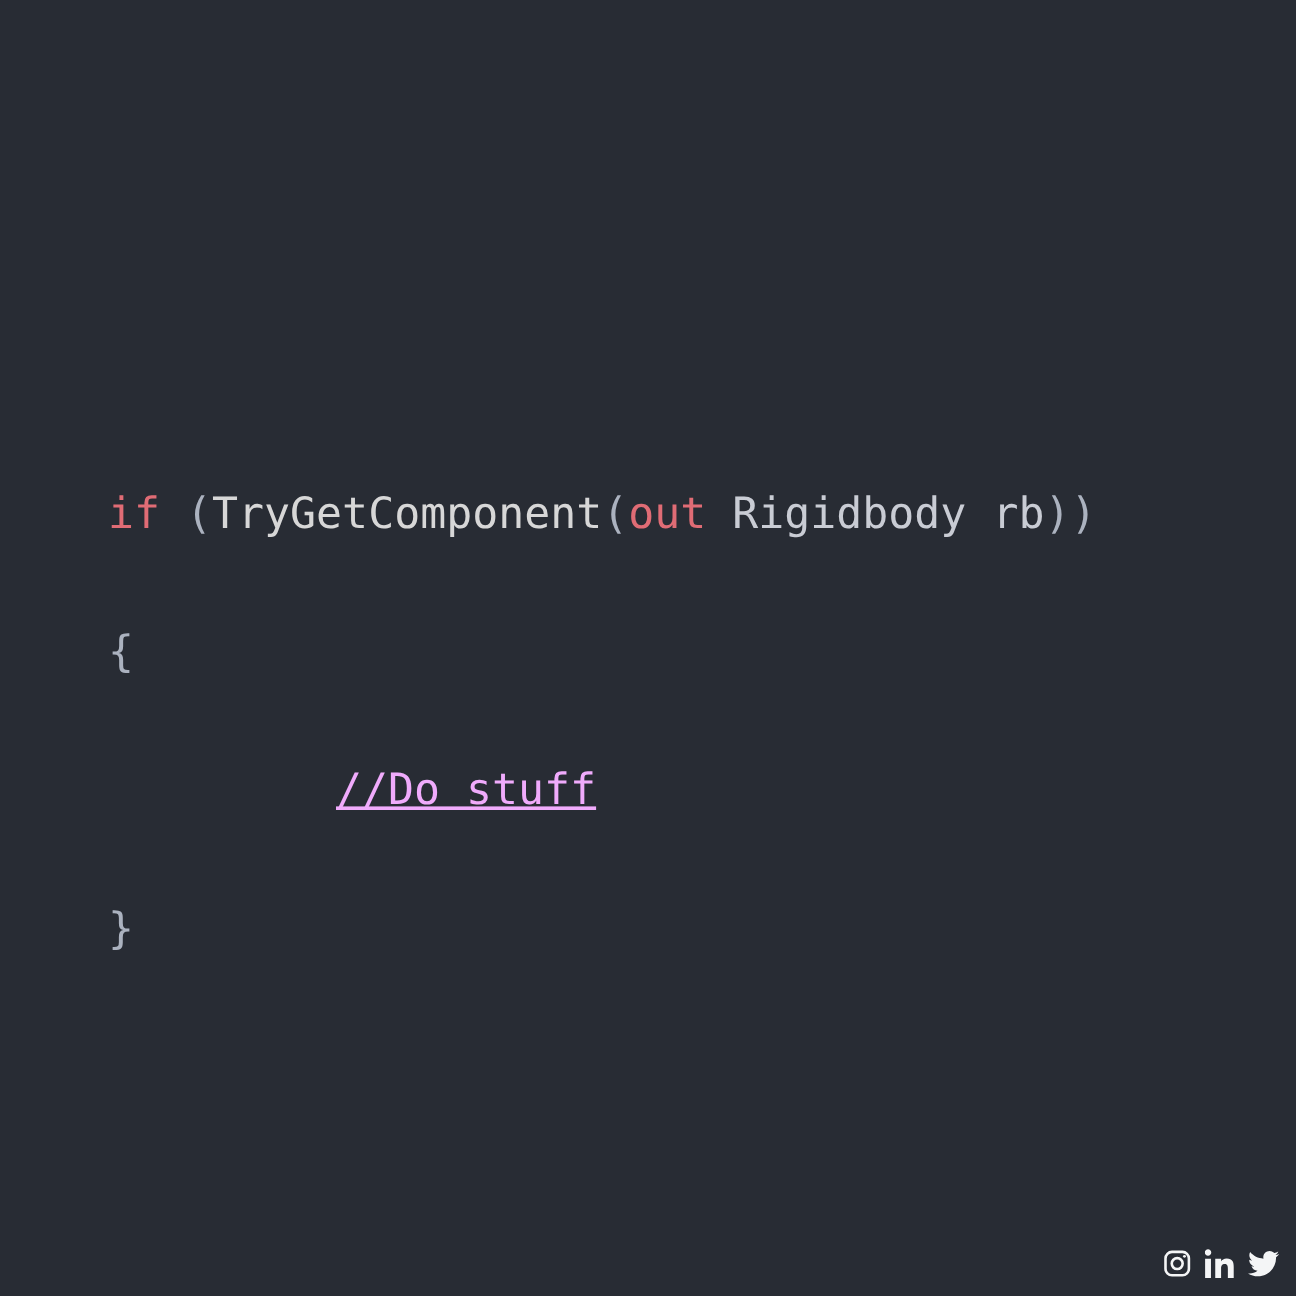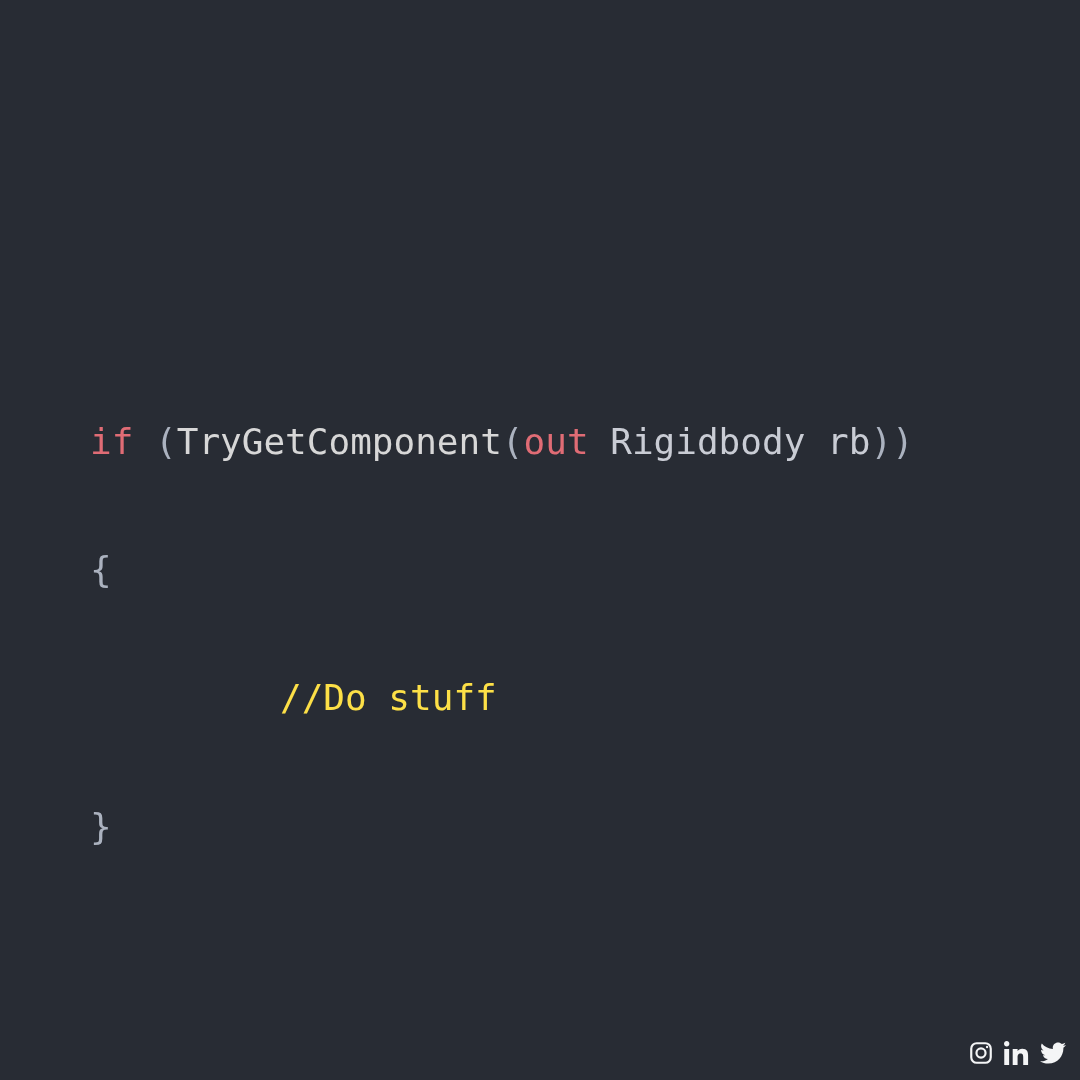--- a/index.html
+++ b/index.html
@@ -14,22 +14,22 @@
       top: 400px;
       left: 90px;
       font-size: 36px;
       line-height: 1.6;
       white-space: pre;
     }
     .tok-keyword { color: #e06c75; }
     .tok-default { color: #abb2bf; }
     .tok-ident   { color: #d7d7d7; }
     .tok-type    { color: #c9ccd4; }
-    .tok-comment { color: #fde047; }
-    .line { display: block; margin-top: 13px; }
+    .tok-comment { color: #f0abfc; text-decoration: underline; }
+    .line { display: block; }
     .indent2 { padding-left: 190px; }
 
     .social {
       position: absolute;
       right: 14px;
       bottom: 10px;
       display: flex;
       gap: 10px;
       align-items: center;
     }

